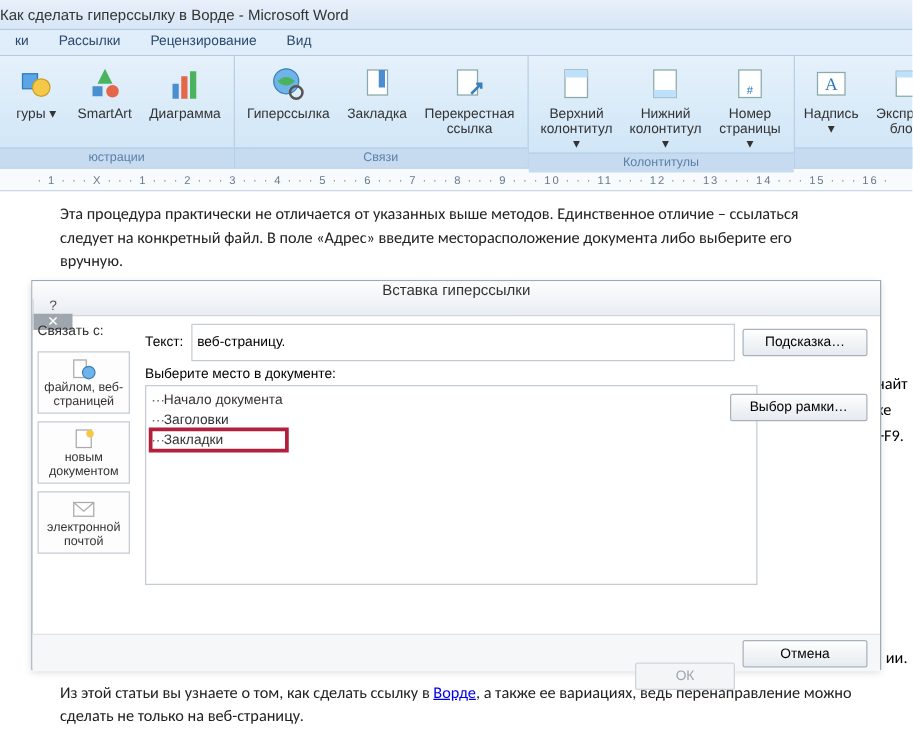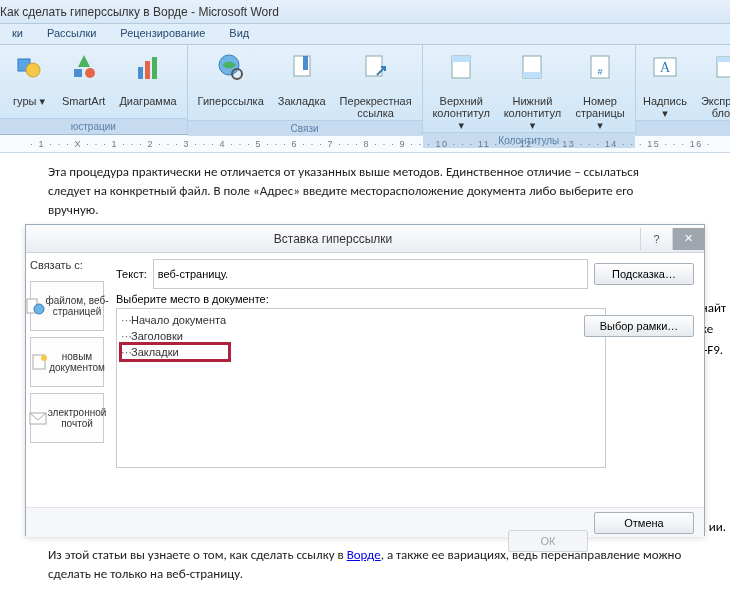--- a/index.html
+++ b/index.html
@@ -53,21 +53,21 @@
     justify-content: flex-start;
     padding: 2px 5px 0 5px;
     color: #333;
     font-size: 11px;
     cursor: pointer;
     border: 1px solid transparent;
     border-radius: 3px;
     min-width: 50px;
   }
   .rbtn .ico { width: 32px; height: 32px; display: flex; align-items:center; justify-content:center;}
-  .rbtn .lbl { text-align:center; line-height: 12px; margin-top: 12px;}
+  .rbtn .lbl { text-align:center; line-height: 12px; margin-top: 2px;}
   .group-label {
     text-align:center;
     color: #5b7fa8;
     font-size: 10px;
     background: #c6dbef;
     padding: 2px 0;
     margin: 0 -4px;
     border-top: 1px solid #b6d0e8;
   }
   .ruler {
@@ -96,22 +96,22 @@
     width: 680px;
     height: 312px;
     background: #fff;
     border: 1px solid #9aaab9;
     box-shadow: 0 2px 6px rgba(0,0,0,.15);
   }
   .dlg-titlebar {
     height: 28px;
     background: linear-gradient(#fdfdfe,#e9edf3);
     display: flex;
-    align-items: center;
     border-bottom: 1px solid #d0d6de;
+    flex-direction: column;
   }
   .dlg-title {
     flex: 1;
     text-align: center;
     font-size: 12px;
     color: #333;
   }
   .dlg-tbtn {
     width: 32px; height: 22px;
     display: flex; align-items:center; justify-content:center;
@@ -128,20 +128,21 @@
     flex-direction: column;
     gap: 6px;
   }
   .left-label { font-size:11px; color:#333; margin-bottom:4px;}
   .navbtn {
     border: 1px solid #c5cbd3;
     background:#fdfdfd;
     width: 74px;
     height: 50px;
     display:flex;
+    flex-direction:column;
     align-items:center;
     justify-content:center;
     font-size: 10px;
     text-align:center;
     color:#333;
     cursor:pointer;
     line-height: 11px;
     padding: 2px;
   }
   .navbtn.sel { border:1px solid #b6d4f0; background:#e4f0fb;}

